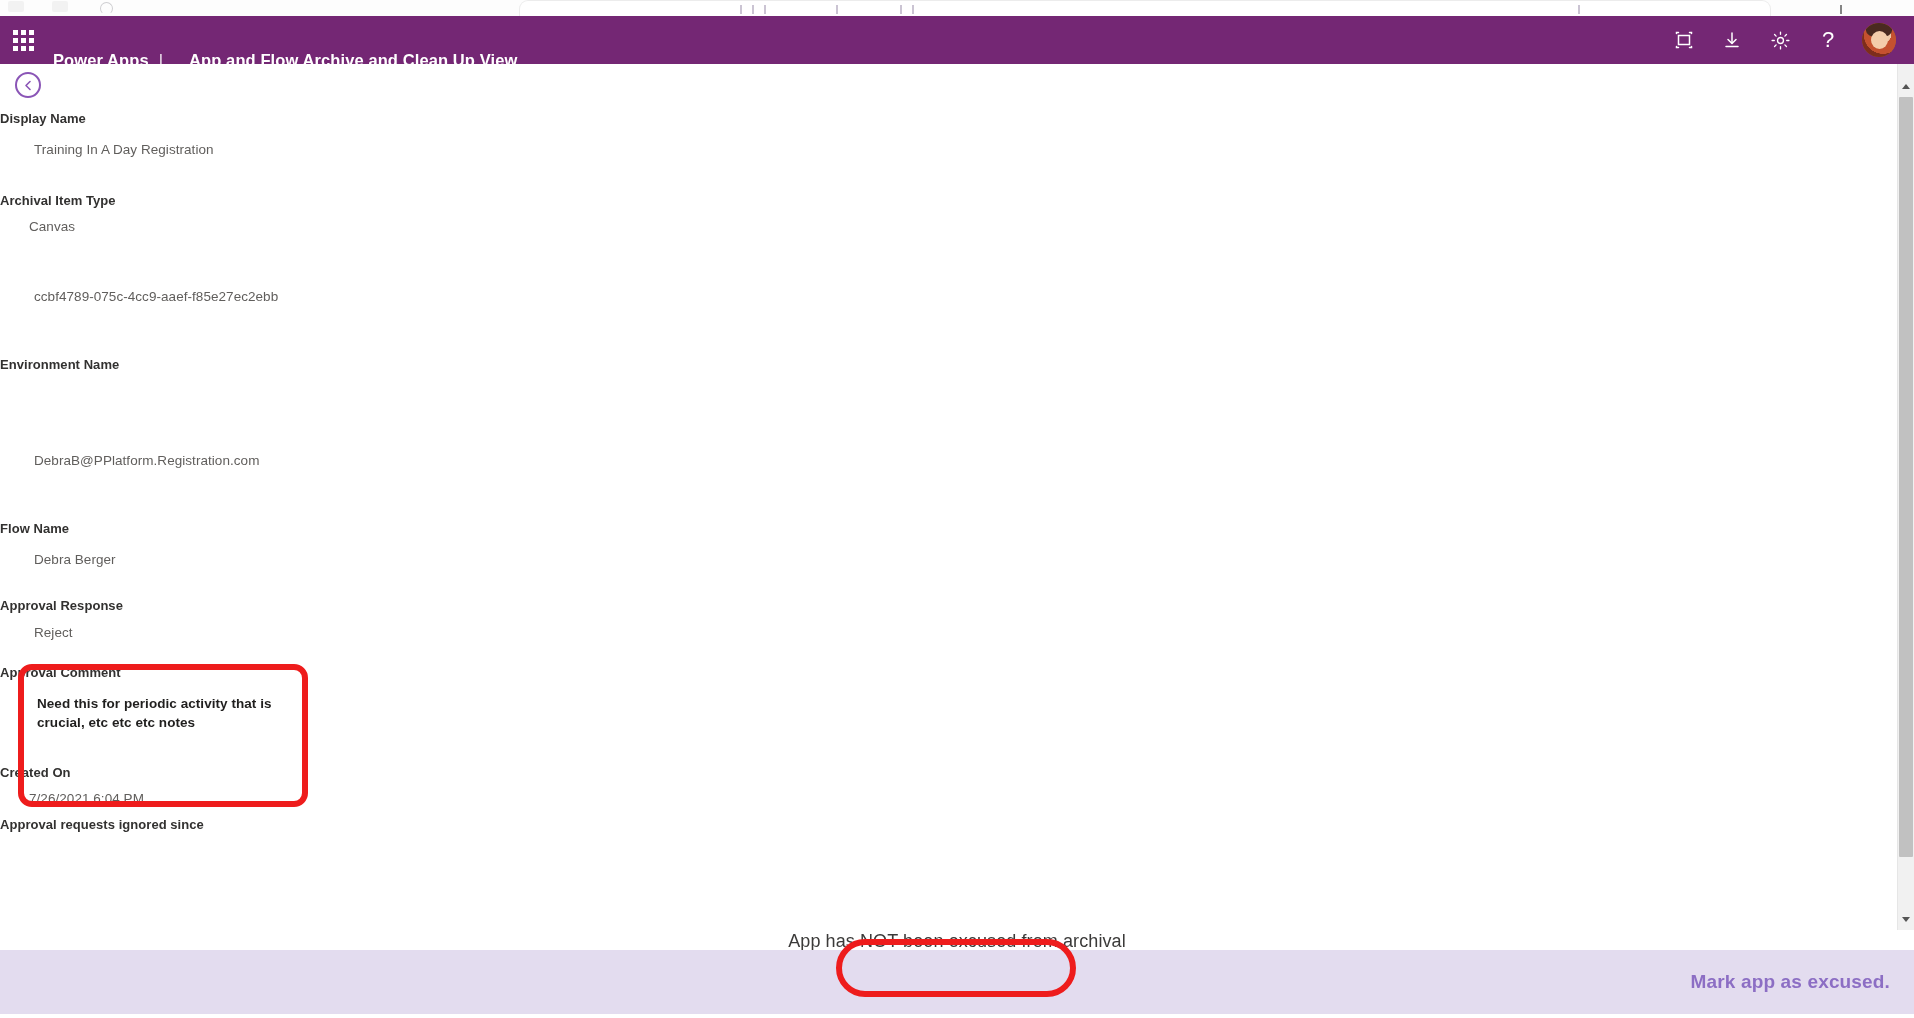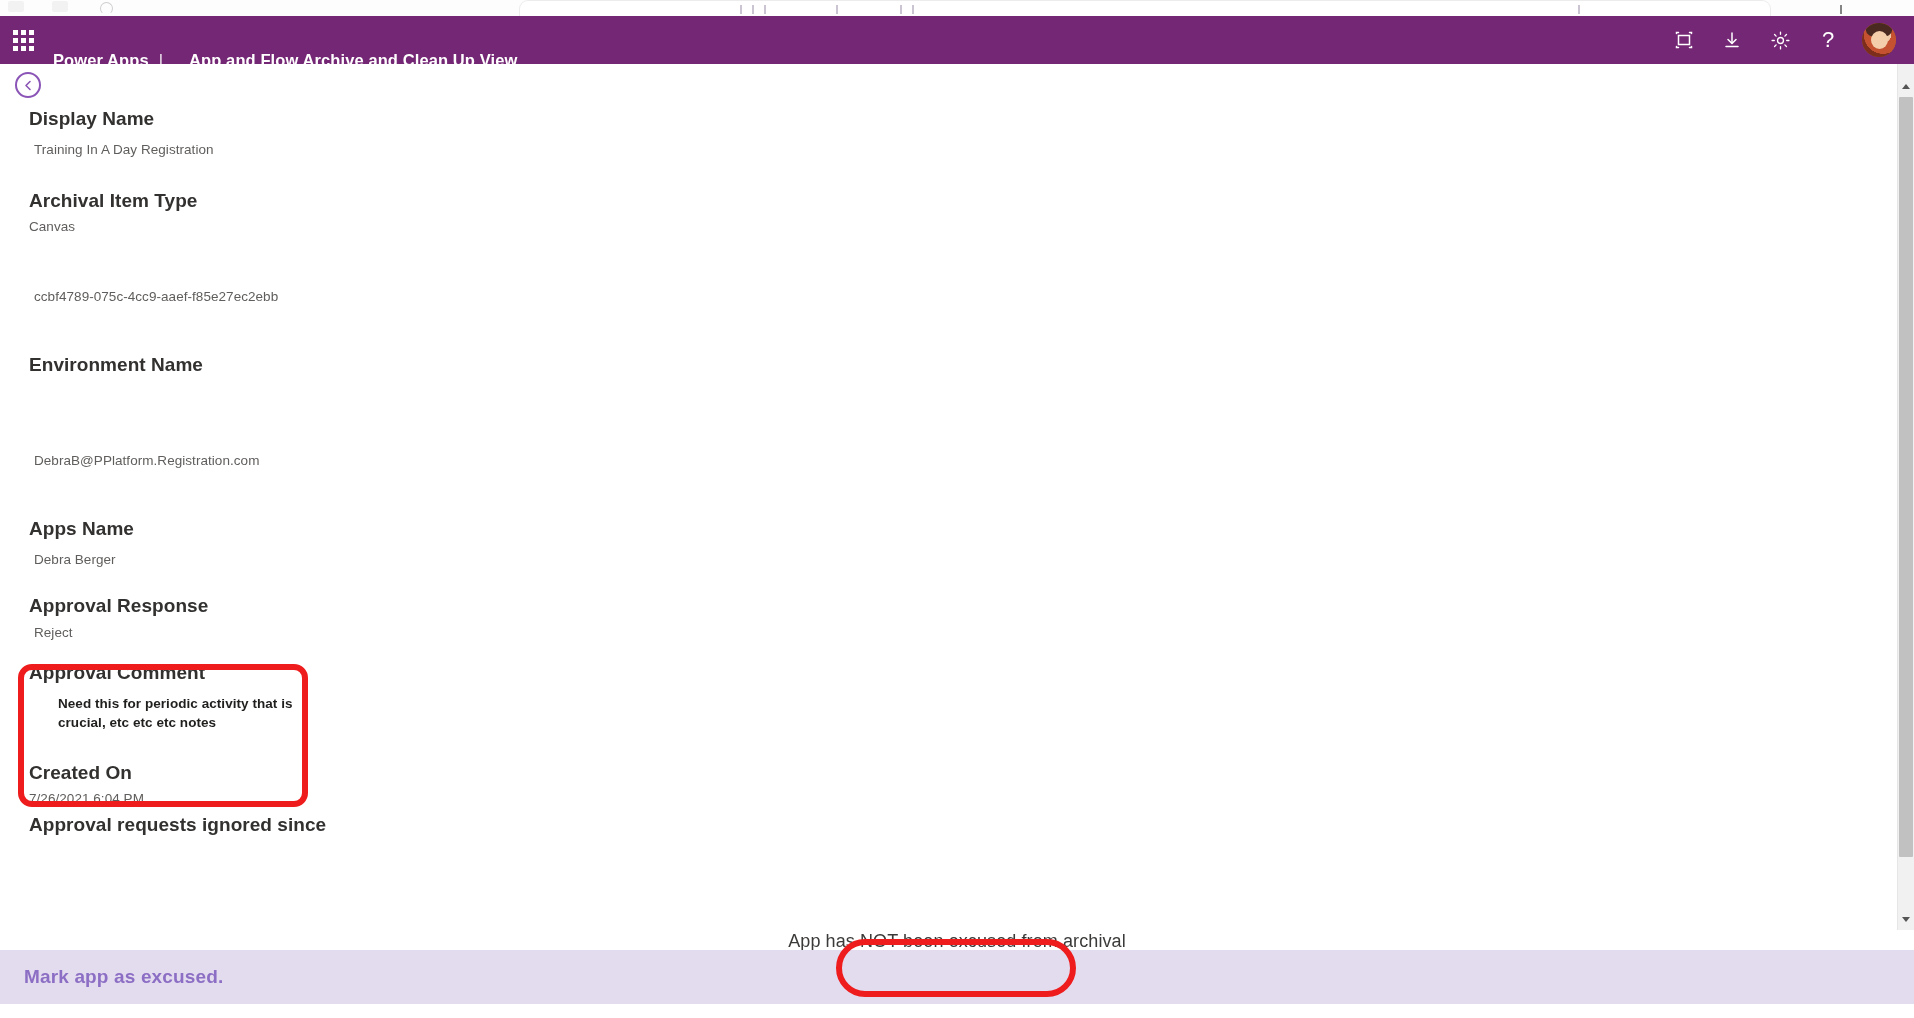--- a/index.html
+++ b/index.html
@@ -193,67 +193,65 @@
     left: 0;
     width: 1200px;
   }
   .field {
     position: absolute;
     left: 0;
     width: 600px;
   }
   .field-label {
     color: #323130;
-    font-size: 19px;
+    font-size: 13px;
     font-weight: 600;
     letter-spacing: .05px;
-    padding-left: 29px;
     line-height: 17px;
   }
   .field-value {
     color: #605e5c;
     font-size: 13.5px;
     font-weight: 400;
     letter-spacing: .05px;
     padding-left: 34px;
     line-height: 18px;
     margin-top: 14px;
   }
   .field-value.tight { margin-top: 9px; padding-left: 29px; }
   .field-value.comment {
     color: #201f1e;
     font-weight: 600;
     padding-left: 37px;
     width: 250px;
     line-height: 19px;
     margin-top: 13px;
-    margin-left: 21px;
   }
 
   
   #status-line {
     position: absolute;
     top: 931px;
     left: 0;
     width: 1914px;
     text-align: center;
     color: #3b3a39;
     font-size: 18px;
     letter-spacing: .1px;
   }
   #action-bar {
     position: absolute;
     top: 950px;
     left: 0;
     width: 1914px;
-    height: 54px;
+    height: 64px;
     background: #e3dcef;
     display: flex;
     align-items: center;
-    justify-content: flex-start;
+    justify-content: flex-end;
   }
   #excuse-button {
     color: #8c6ec4;
     font-size: 19px;
     font-weight: bold;
     letter-spacing: .15px;
     cursor: pointer;
     background: transparent;
     border: none;
     font-family: "Liberation Sans", sans-serif;
@@ -424,21 +422,21 @@
 
     <div class="field" style="top:246px;">
       <div class="field-label">Environment Name</div>
     </div>
 
     <div class="field" style="top:328px;">
       <div class="field-value">DebraB@PPlatform.Registration.com</div>
     </div>
 
     <div class="field" style="top:410px;">
-      <div class="field-label">Apps Name</div>
+      <div class="field-label">Flow Name</div>
       <div class="field-value">Debra Berger</div>
     </div>
 
     <div class="field" style="top:487px;">
       <div class="field-label">Approval Response</div>
       <div class="field-value" style="margin-top:10px;">Reject</div>
     </div>
 
     <div class="field" style="top:554px;">
       <div class="field-label">Approval Comment</div>

